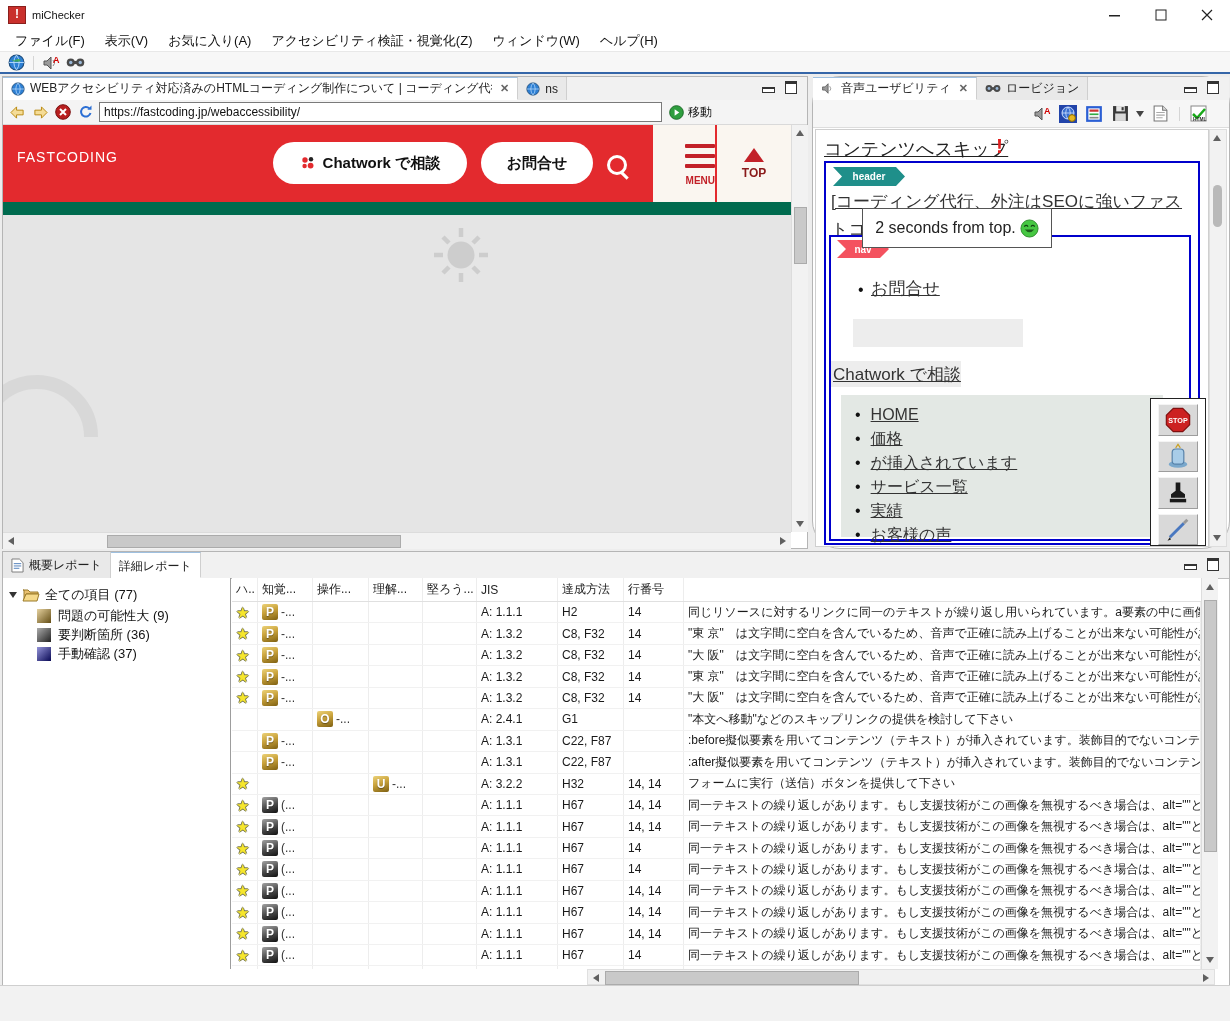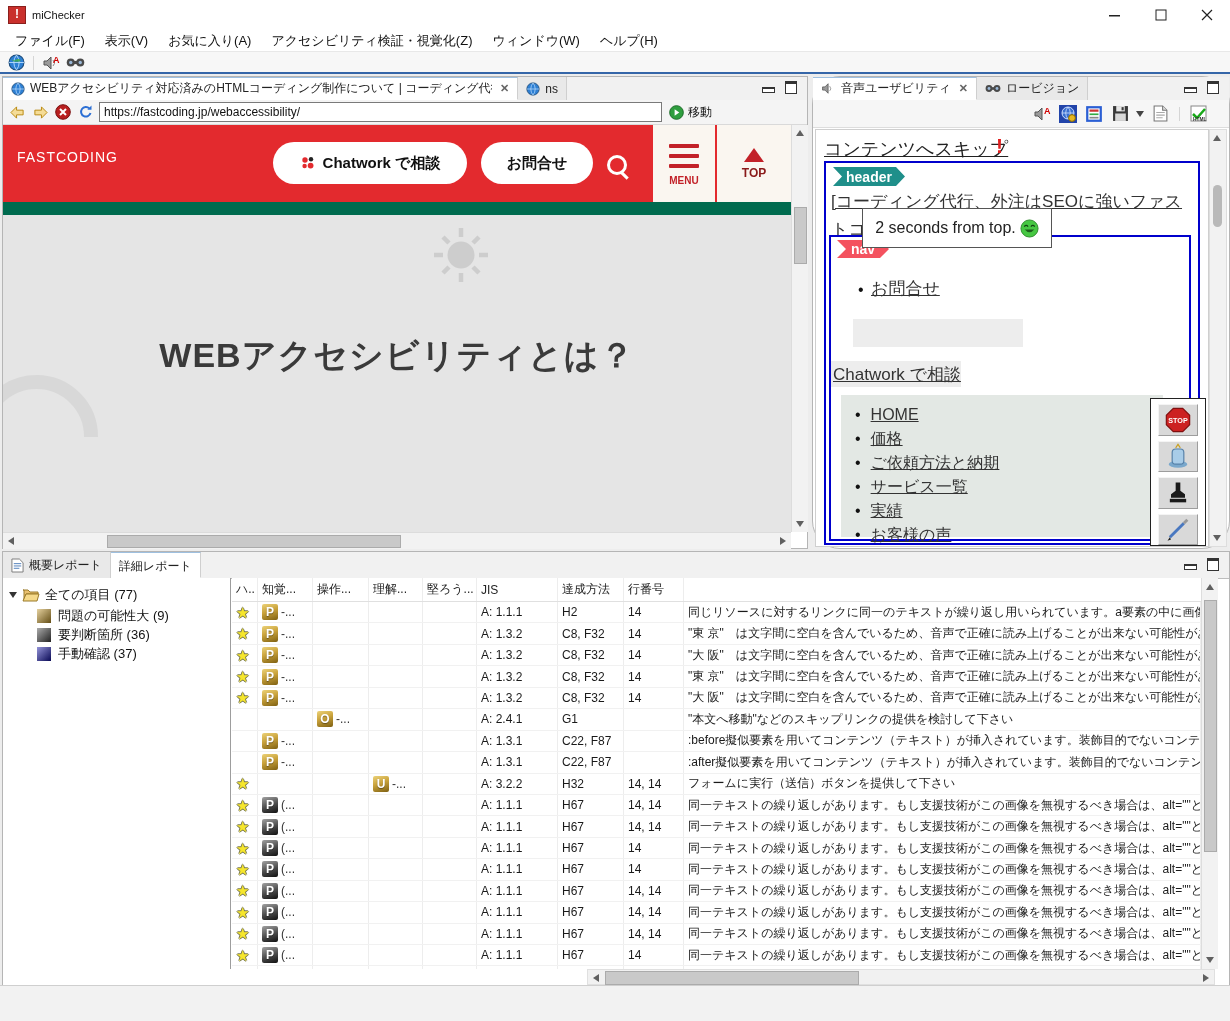--- a/index.html
+++ b/index.html
@@ -34,21 +34,21 @@
   .navbar{position:absolute;left:0;top:23px;width:100%;height:25px;background:#f4f4f4;display:flex;align-items:center;gap:3px;padding-left:4px;box-sizing:border-box;border-bottom:1px solid #d9d9d9;}
   .navbtn{width:20px;height:20px;display:flex;align-items:center;justify-content:center;}
   .urlbox{flex:0 0 553px;height:18px;border:1px solid #7a7a7a;font-size:12px;padding:0 4px;font-family:"Liberation Sans",sans-serif;color:#111;background:#fff;}
   .gobtn{display:flex;align-items:center;gap:4px;font-size:12px;color:#111;padding:0 4px;}
   .page{position:absolute;left:0;top:48px;width:788px;height:407px;overflow:hidden;background:#e5e5e5;}
   .siteheader{position:absolute;left:0;top:0;width:788px;height:77px;background:#e32a2e;}
   .sitelogo{position:absolute;left:14px;top:24px;color:#fff;font-weight:normal;font-size:14px;letter-spacing:1px;}
   .pill{position:absolute;top:17px;height:42px;background:#fff;border-radius:21px;display:flex;align-items:center;justify-content:center;gap:7px;font-size:15px;font-weight:bold;color:#111;}
   .searchmag{position:absolute;left:604px;top:30px;width:14px;height:14px;border:3px solid #fff;border-radius:50%;}
   .searchmag:after{content:"";position:absolute;left:13px;top:13px;width:3px;height:9px;background:#fff;transform:rotate(-45deg);}
-  .menutile{position:absolute;left:650px;top:0;width:62px;height:77px;background:#faf6f0;display:flex;flex-direction:column;align-items:center;justify-content:center;gap:2px;}
+  .menutile{position:absolute;left:650px;top:0;width:62px;height:77px;background:#faf6f0;display:flex;flex-direction:column;align-items:flex-end;justify-content:center;gap:2px;}
   .hbar{width:30px;height:4px;background:#c22128;border-radius:1px;margin:2px 0;}
   .menutxt{color:#c22128;font-size:10px;font-weight:bold;margin-top:3px;}
   .toptile{position:absolute;left:714px;top:0;width:74px;height:77px;background:#faf6f0;display:flex;flex-direction:column;align-items:center;justify-content:center;}
   .uptri{width:0;height:0;border-left:10px solid transparent;border-right:10px solid transparent;border-bottom:14px solid #c22128;}
   .toptxt{color:#8a1a1a;font-size:12px;font-weight:bold;margin-top:4px;}
   .greenbar{position:absolute;left:0;top:77px;width:788px;height:13px;background:#006b4f;}
   .hero{position:absolute;left:0;top:90px;width:788px;height:222px;background:#e5e5e5;overflow:hidden;}
   .wmagcirc{position:absolute;left:-28px;top:160px;width:95px;height:95px;border:14px solid #d8d8d8;border-radius:50%;}
   .herotitle{position:absolute;left:0;top:118px;width:788px;text-align:center;font-size:34px;font-weight:bold;color:#3a3a3a;letter-spacing:1px;}
   .greensec{position:absolute;left:0;top:312px;width:788px;height:95px;background:#006b4f;}
@@ -63,21 +63,21 @@
   .arr-dn{border-left:4px solid transparent;border-right:4px solid transparent;border-top:6px solid #606060;}
   .arr-lf{border-top:4px solid transparent;border-bottom:4px solid transparent;border-right:6px solid #606060;}
   .arr-rt{border-top:4px solid transparent;border-bottom:4px solid transparent;border-left:6px solid #606060;}
   
   #voice{left:812px;top:76px;width:416px;height:471px;border-radius:28px;}
   .vtoolbar{position:absolute;left:0;top:23px;right:0;height:27px;background:#f6f6f6;border-bottom:1px solid #ddd;display:flex;align-items:center;justify-content:flex-end;gap:6px;padding-right:20px;}
   .vcontent{position:absolute;left:2px;top:52px;width:392px;height:416px;background:#fff;overflow:hidden;border:1px solid #cfcfcf;}
   .skiplink{position:absolute;left:8px;top:7px;font-size:18px;color:#222;text-decoration:underline;}
   .alertmark{position:absolute;left:180px;top:4px;color:#e02020;font-size:21px;font-weight:bold;}
   .bluebox{position:absolute;border:2px solid #0000cc;background:#fff;}
-  .ribbon{position:absolute;color:#fff;font-weight:bold;font-size:14px;display:flex;align-items:center;justify-content:center;
+  .ribbon{position:absolute;color:#fff;font-weight:bold;font-size:10px;display:flex;align-items:center;justify-content:center;
           clip-path:polygon(0 0,calc(100% - 9px) 0,100% 50%,calc(100% - 9px) 100%,0 100%,9px 50%);}
   .hlink{position:absolute;left:5px;top:25px;width:362px;font-size:17px;color:#333;text-decoration:underline;line-height:28px;}
   .vbullet{color:#111;font-size:16px;}
   .vlink{font-size:17px;color:#333;text-decoration:underline;}
   .graystrip{position:absolute;background:#ededed;}
   .vmenulist{position:absolute;background:#e3e8e4;padding:8px 0 0 14px;box-sizing:border-box;}
   .vml-row{display:flex;align-items:center;gap:10px;height:24px;}
   .vml-row .vlink{font-size:16px;}
   .tooltip{position:absolute;left:46px;top:78px;width:188px;height:38px;background:#fff;border:1px solid #555;display:flex;align-items:center;justify-content:center;gap:4px;font-size:16px;color:#222;z-index:30;}
   .palette{position:absolute;left:334px;top:268px;width:56px;height:148px;background:#fff;border:1px solid #222;z-index:20;display:flex;flex-direction:column;align-items:center;padding-top:5px;gap:5px;box-sizing:border-box;}
@@ -259,21 +259,20 @@
       <div class="greenbar"></div>
       <div class="hero">
         <div class="wmagcirc"></div>
 
         <svg style="position:absolute;left:428px;top:10px;" width="60" height="60" viewBox="0 0 40 40">
             <circle cx="20" cy="20" r="9" fill="#cdcdcd"></circle>
             <g stroke="#cdcdcd" stroke-width="3">
               <path d="M20 2v6M20 32v6M2 20h6M32 20h6M8 8l4 4M28 28l4 4M32 8l-4 4M12 28l-4 4"></path>
             </g>
           </svg>
-        <div class="herotitle">WEBアクセシビリティとは？</div>
       </div>
     </div>
 
     <div class="sb sb-v" style="left:788px;top:48px;width:16px;height:407px;">
       <div class="arr arr-up" style="left:4px;top:5px;"></div>
       <div class="sb-thumb" style="left:2px;top:82px;width:11px;height:55px;"></div>
       <div class="arr arr-dn" style="left:4px;bottom:5px;"></div>
     </div>
     <div class="sb sb-h" style="left:0;top:455px;width:788px;height:16px;">
       <div class="arr arr-lf" style="left:5px;top:4px;"></div>
@@ -378,21 +377,21 @@
               <div class="vml-row">
                 <span class="vbullet">•</span>
                 <span class="vlink">HOME</span>
               </div>
               <div class="vml-row">
                 <span class="vbullet">•</span>
                 <span class="vlink">価格</span>
               </div>
               <div class="vml-row">
                 <span class="vbullet">•</span>
-                <span class="vlink">ご依頼方法と納期</span>
+                <span class="vlink">が挿入されています</span>
               </div>
               <div class="vml-row">
                 <span class="vbullet">•</span>
                 <span class="vlink">サービス一覧</span>
               </div>
               <div class="vml-row">
                 <span class="vbullet">•</span>
                 <span class="vlink">実績</span>
               </div>
               <div class="vml-row">

